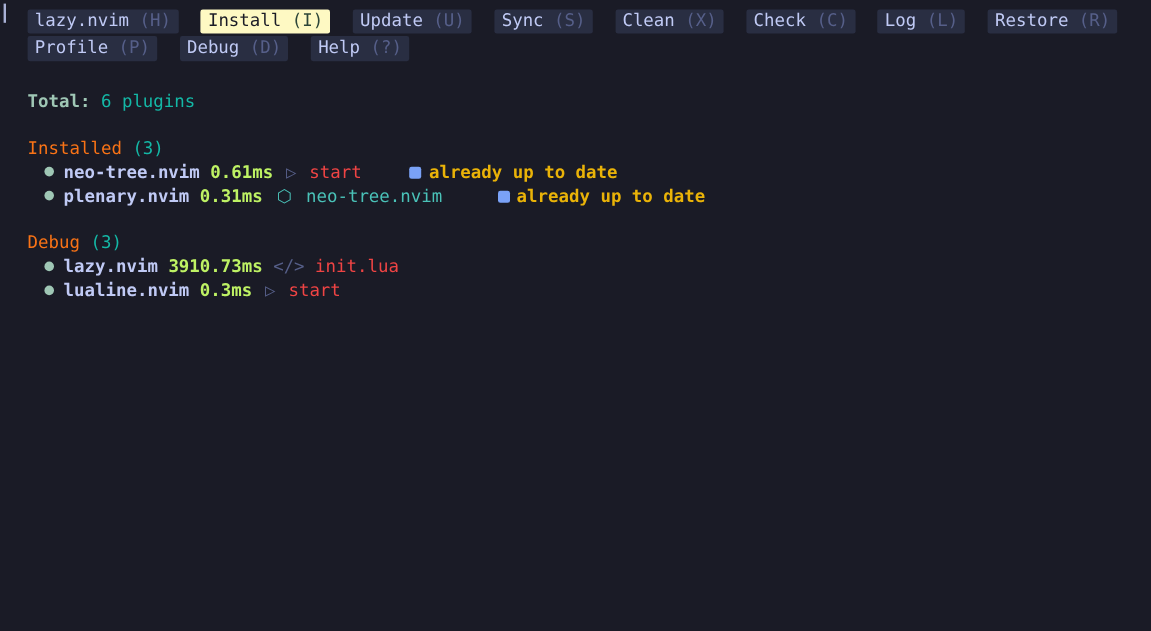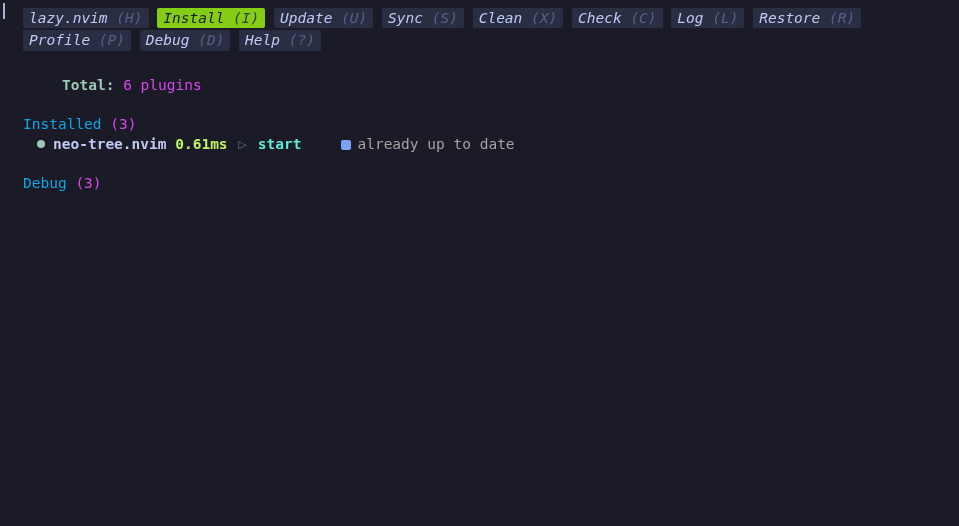--- a/index.html
+++ b/index.html
@@ -24,69 +24,69 @@
     }
     .content { padding-left: 20px; }
     .tabs {
       margin-bottom: 3px;
       line-height: 1.4;
     }
     .tab {
       display: inline-block;
       background: #292e42;
       padding: 0 6px;
+      margin-right: 10px;
       margin-bottom: 2px;
       border-radius: 2px;
-      font-style: italic;
     }
     .tab.active {
-      background: #84cc16;
+      background: #fef9c3;
       color: #1a1b26;
       text-align: center;
     }
     .tab .key {
       color: #565f89;
     }
     .tab.active .key {
       color: #2d4639;
     }
     .blank { height: 19px; }
-    .total-label { color: #9fc7b5; font-weight: bold; margin-left: 39px; }
-    .dim { color: #d946ef; }
-    .section-heading { color: #0ea5e9; }
+    .total-label { color: #9fc7b5; font-weight: bold; }
+    .dim { color: #14b8a6; }
+    .section-heading { color: #f97316; }
     .plugin-row { }
     .bullet {
       display: inline-block;
       width: 8px; height: 8px;
       border-radius: 50%;
       background: #9fc7b5;
       margin: 0 8px 1px 14px;
       vertical-align: middle;
     }
     .plugin-name { color: #c0caf5; font-weight: 600; }
     .time { color: #bef264; font-weight: 600; }
     .tri {
       color: #565f89;
       margin: 0 2px;
     }
-    .reason-text { color: #5eead4; font-weight: 700; }
+    .reason-text { color: #ef4444; font-weight: 400; }
     .pkg-icon { color: #4ac2b8; margin: 0 3px; }
     .pkg-text { color: #4ac2b8; }
     .gap-sm { display: inline-block; width: 40px; }
     .gap-md { display: inline-block; width: 38px; }
     .gap-lg { display: inline-block; width: 46px; }
     .status-icon {
       display: inline-block;
       width: 10px; height: 10px;
       background: #7aa2f7;
       border-radius: 2px;
       vertical-align: middle;
       margin-right: 6px;
     }
-    .status-text { color: #a3a3a3; }
+    .status-text { color: #eab308; font-weight: bold; }
     .code-icon { color: #565f89; }
   </style>
 </head>
 <body>
 <div class="cursor-bar"></div>
 
 <div class="content">
 
   <div class="tabs" id="tab-bar"><span class="tab"><span>lazy.nvim </span><span class="key">(H)</span></span> <span class="tab active"><span>Install </span><span class="key">(I)</span></span> <span class="tab"><span>Update </span><span class="key">(U)</span></span> <span class="tab"><span>Sync </span><span class="key">(S)</span></span> <span class="tab"><span>Clean </span><span class="key">(X)</span></span> <span class="tab"><span>Check </span><span class="key">(C)</span></span> <span class="tab"><span>Log </span><span class="key">(L)</span></span> <span class="tab"><span>Restore </span><span class="key">(R)</span></span> <span class="tab"><span>Profile </span><span class="key">(P)</span></span> <span class="tab"><span>Debug </span><span class="key">(D)</span></span> <span class="tab"><span>Help </span><span class="key">(?)</span></span> </div>
 
@@ -98,24 +98,27 @@
   </div>
 
   <div class="blank"></div>
 
   <div>
     <span class="section-heading">Installed</span>
     <span class="dim">(3)</span>
   </div>
   <div id="installed-list">
       <div class="plugin-row"><span class="bullet"></span><span class="plugin-name">neo-tree.nvim </span><span class="time">0.61ms </span><span class="tri">▷</span><span class="reason-text"> start</span><span class="gap-sm"></span><span class="status-icon"></span><span class="status-text">already up to date</span></div>
+      <div class="plugin-row"><span class="bullet"></span><span class="plugin-name">plenary.nvim </span><span class="time">0.31ms </span><span class="pkg-icon">⬡</span><span class="pkg-text"> neo-tree.nvim</span><span class="gap-lg"></span><span class="status-icon"></span><span class="status-text">already up to date</span></div>
     </div>
 
   <div class="blank"></div>
 
   <div>
     <span class="section-heading">Debug</span>
     <span class="dim">(3)</span>
   </div>
   <div id="loaded-list">
+      <div class="plugin-row"><span class="bullet"></span><span class="plugin-name">lazy.nvim </span><span class="time">3910.73ms </span><span class="code-icon">&lt;/&gt;</span><span class="reason-text"> init.lua</span></div>
+      <div class="plugin-row"><span class="bullet"></span><span class="plugin-name">lualine.nvim </span><span class="time">0.3ms </span><span class="tri">▷</span><span class="reason-text"> start</span></div>
     </div>
 
 </div>
 
 </body></html>

